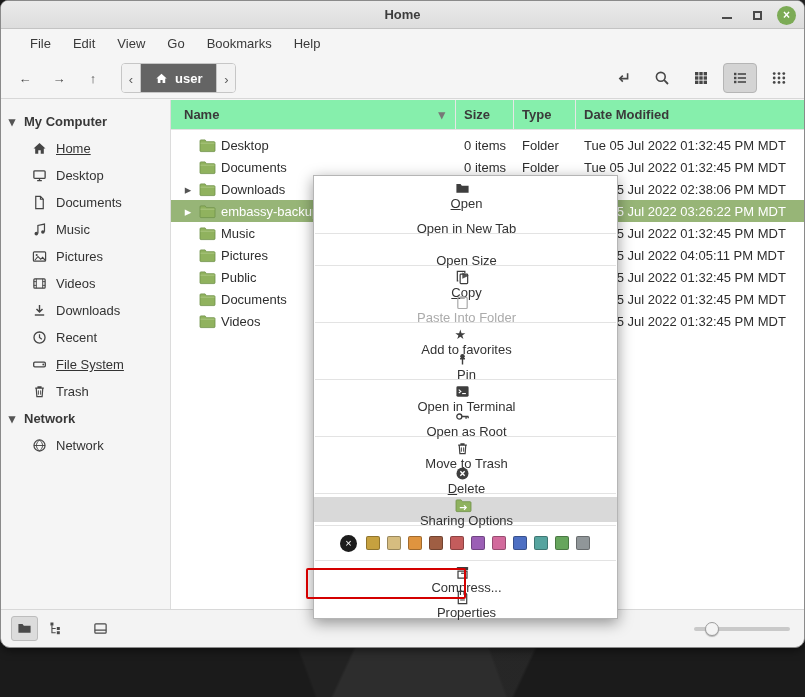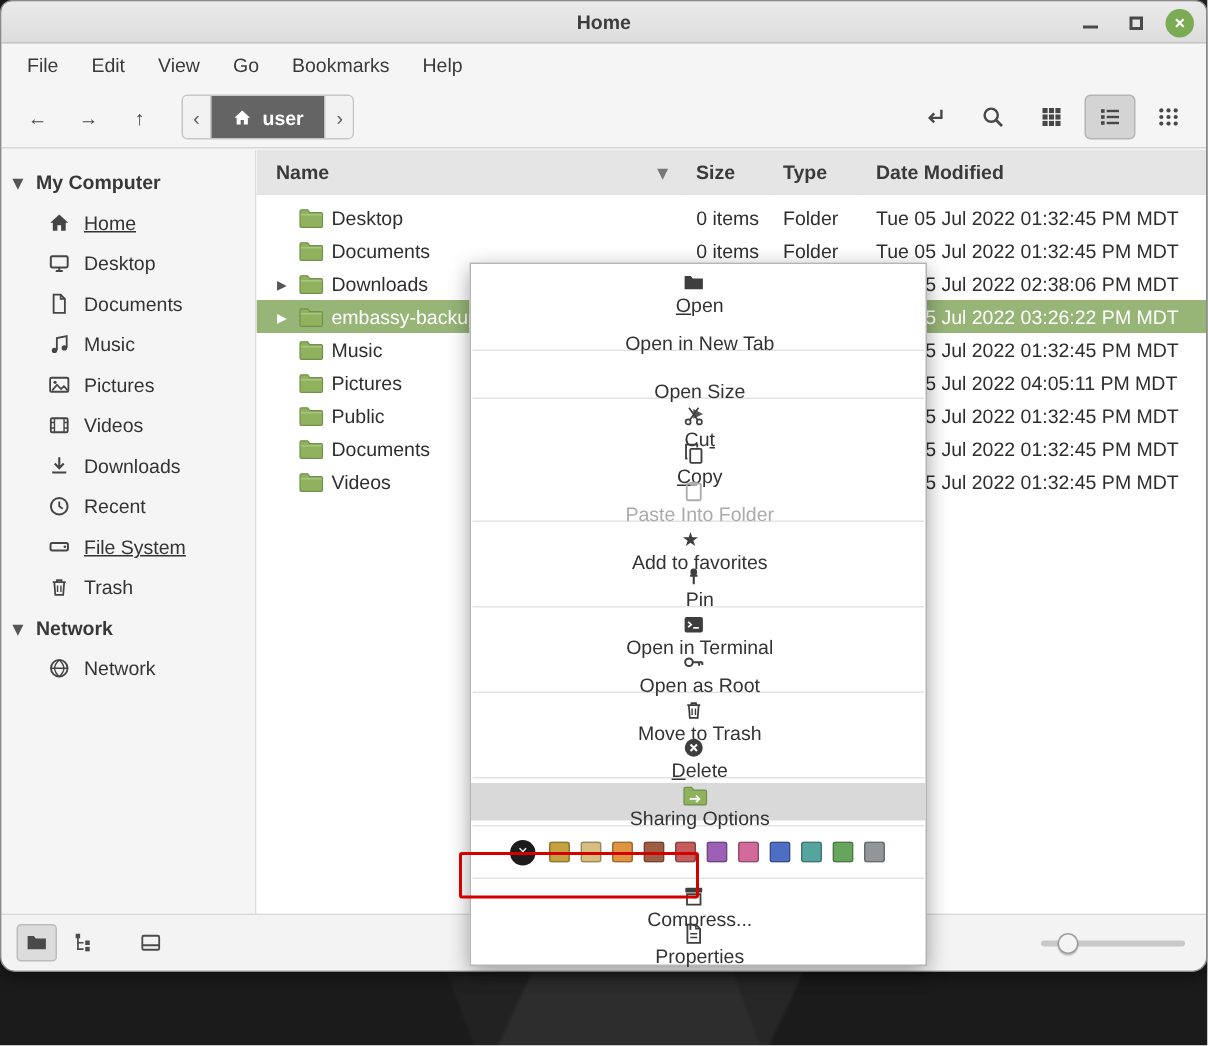--- a/index.html
+++ b/index.html
@@ -31,21 +31,21 @@
   }
   .window-title{ font-weight:bold; color:#3d3d3d; }
   .window-controls{ position:absolute; right:8px; top:0; height:28px; display:flex; align-items:center; gap:10px; }
   button{ background:none; border:none; font:inherit; color:inherit; cursor:default; }
   .wc{ width:20px; height:20px; display:flex; align-items:center; justify-content:center; }
   .wc-min-bar{ width:10px; height:2px; background:#4a4a4a; display:block; margin-top:6px;}
   .wc-max-box{ width:9px; height:9px; border:2px solid #4a4a4a; display:block; }
   .wc-close{ width:19px; height:19px; border-radius:50%; background:var(--close-green,#7cab56); display:flex; align-items:center; justify-content:center; }
   .wc-close .x{ color:#fff; font-size:12px; line-height:1; font-weight:bold; }
   
-  .menubar{ height:29px; display:flex; align-items:center; padding:0 6px; background:#f5f5f5; }
+  .menubar{ height:29px; display:flex; align-items:center; padding:0 18px; background:#f5f5f5; }
   .menubar-item{ padding:4px 11px; color:#3a3a3a; border-radius:3px; }
   
   .toolbar{ height:41px; display:flex; align-items:center; padding:0 8px; gap:2px; background:#f5f5f5; border-bottom:1px solid #d7d7d7; }
   .nav-buttons{ display:flex; gap:2px; }
   .nav-btn{ width:32px; height:30px; display:flex; align-items:center; justify-content:center; font-size:17px; color:#474747; border-radius:4px; }
   .breadcrumb{ display:flex; margin-left:10px; height:30px; border:1px solid #c6c6c6; border-radius:4px; overflow:hidden; background:#fbfbfb; }
   .crumb-seg{ display:flex; align-items:center; justify-content:center; height:100%; }
   .crumb-arrow{ width:19px; color:#5a5a5a; font-size:15px; background:#f2f2f2; }
   .crumb-arrow.left{ border-right:1px solid #c6c6c6; }
   .crumb-arrow.right{ border-left:1px solid #c6c6c6; }
@@ -57,21 +57,21 @@
   
   .window-body{ position:absolute; top:99px; left:0; right:0; bottom:38px; display:flex; }
   .sidebar{ width:170px; background:#f5f5f5; border-right:1px solid #dcdcdc; padding-top:8px; overflow:hidden; }
   .side-header{ display:flex; align-items:center; gap:7px; padding:5px 6px; font-weight:bold; color:#383838; height:27px; }
   .side-caret{ font-size:10px; color:#555; width:10px; text-align:center; }
   .side-item{ display:flex; align-items:center; gap:9px; padding:0 6px 0 30px; height:27px; color:#333; }
   .side-icon{ width:16px; height:16px; color:#454545; display:flex; align-items:center; justify-content:center; }
   .u{ text-decoration:underline; }
   
   .filearea{ flex:1; background:#fff; display:flex; flex-direction:column; overflow:hidden; }
-  .col-header{ height:30px; display:flex; align-items:center; background:#e5e5e5; border-bottom:1px solid #e2e2e2; font-weight:bold; color:#3a3a3a; flex:none; }
+  .col-header{ height:30px; display:flex; align-items:center; background:#86efac; border-bottom:1px solid #e2e2e2; font-weight:bold; color:#3a3a3a; flex:none; }
   .hcell{ height:100%; display:flex; align-items:center; border-right:1px solid #e6e6e6; padding:0 8px; }
   .hc-name{ width:285px; padding-left:13px; }
   .hc-name .spacer{ flex:1; }
   .sort-arrow{ font-size:9px; color:#777; margin-right:2px; }
   .hc-size{ width:58px; }
   .hc-type{ width:62px; }
   .hc-date{ flex:1; border-right:none; }
   .rows{ margin-top:4px; }
   .row{ height:22px; display:flex; align-items:center; color:#2e2e2e; }
   .row.selected{ background:var(--sel-green,#97b577); color:#fff; }
@@ -559,30 +559,20 @@
       <div class="menu-sep"></div>
       <div class="menu-item">
         <span class="menu-icon"></span>
         <span class="menu-label">Open Size</span>
         <span class="submenu-arrow"><span class="glyph">▸</span></span>
       </div>
       <div class="menu-sep"></div>
       <div class="menu-item">
         <span class="menu-icon">
           <svg viewBox="0 0 16 16" width="15" height="15">
-            <circle cx="4" cy="12" r="1.8" fill="none" stroke="currentColor" stroke-width="1.2"></circle>
-            <circle cx="12" cy="12" r="1.8" fill="none" stroke="currentColor" stroke-width="1.2"></circle>
-            <path d="M5.2 10.7 11.4 2M10.8 10.7 4.6 2" stroke="currentColor" stroke-width="1.2"></path>
-          </svg>
-        </span>
-        <span class="menu-label">Cu<span class="u">t</span></span>
-      </div>
-      <div class="menu-item">
-        <span class="menu-icon">
-          <svg viewBox="0 0 16 16" width="15" height="15">
             <rect x="5.5" y="4.5" width="8" height="10" rx="0.8" fill="none" stroke="currentColor" stroke-width="1.3"></rect>
             <path d="M3.5 11.5h-1v-10h8v2" fill="none" stroke="currentColor" stroke-width="1.3"></path>
           </svg>
         </span>
         <span class="menu-label"><span class="u">C</span>opy</span>
       </div>
       <div class="menu-item disabled">
         <span class="menu-icon">
           <svg viewBox="0 0 16 16" width="15" height="15">
             <rect x="3" y="2.6" width="10" height="11.8" rx="1" fill="none" stroke="currentColor" stroke-width="1.3"></rect>

